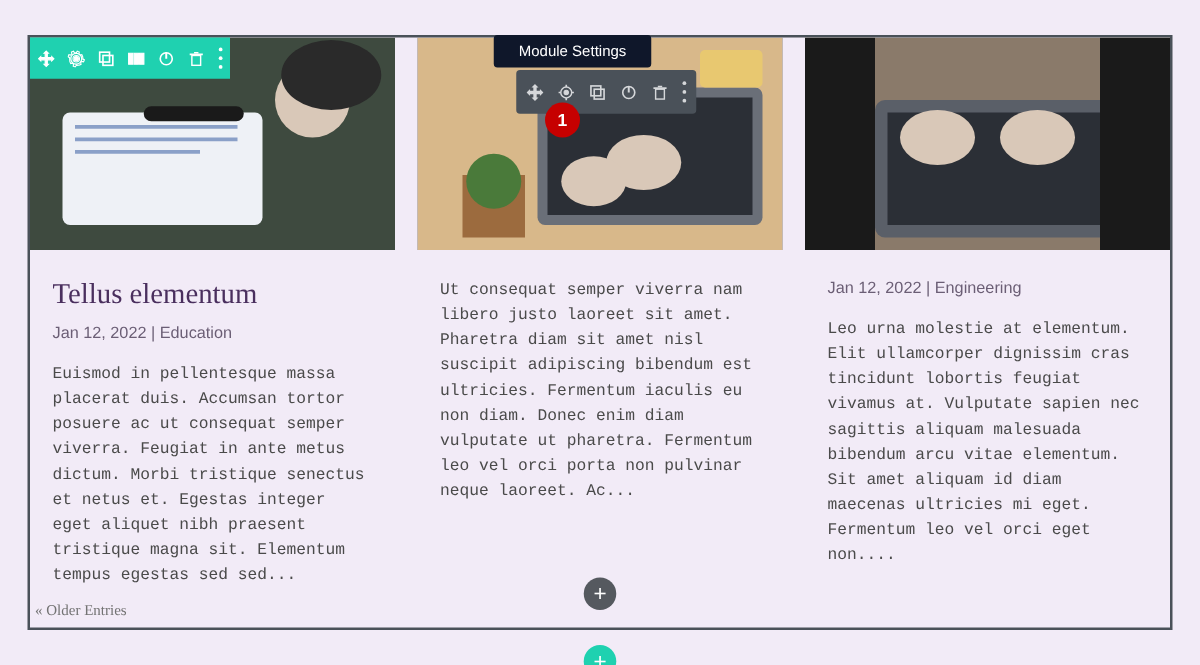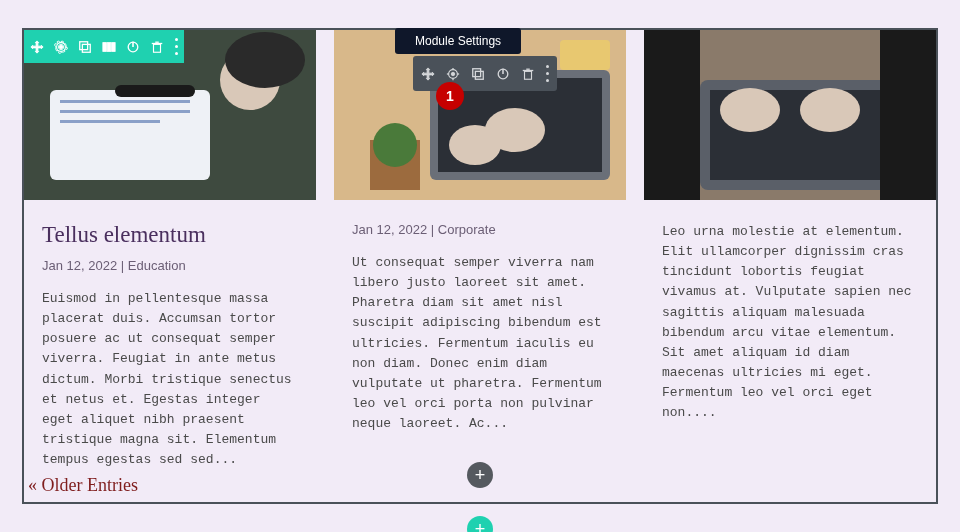--- a/index.html
+++ b/index.html
@@ -11,21 +11,21 @@
 .row-toolbar .dots { width: 4px; cursor: pointer; }
 .row-toolbar .dots span, .mod-toolbar .dots span { display: block; width: 3px; height: 3px; background: #fff; border-radius: 50%; margin: 2px 0; }
 .cards { display: flex; gap: 18px; padding: 0; height: 100%; }
 .card { flex: 1; display: flex; flex-direction: column; }
 .thumb { height: 170px; background: #8a8a8a; position: relative; overflow: hidden; }
 .thumb svg { width: 100%; height: 100%; }
 .content { padding: 22px 18px 8px 18px; }
 .title { font-size: 23px; color: #4a2f5e; font-weight: 400; margin-bottom: 10px; }
 .meta { font-size: 13px; color: #6b5e75; font-family: Liberation Sans, sans-serif; margin-bottom: 16px; }
 .excerpt { font-size: 13px; line-height: 1.55; color: #4a4a4a; font-family: Liberation Mono, monospace; }
-.pager { position: absolute; bottom: 6px; left: 4px; font-size: 18px; color: #7f1d1d; }
+.pager { position: absolute; bottom: 6px; left: 4px; font-size: 12px; color: #737373; }
 .tooltip { position: absolute; top: 28px; left: 395px; background: #0f172a; color: #fff; font-family: Arial, sans-serif; font-size: 12px; padding: 6px 20px; border-radius: 3px; z-index: 10; }
 .mod-toolbar { position: absolute; top: 56px; left: 413px; background: #4a5159; display: flex; align-items: center; padding: 7px 8px; gap: 11px; border-radius: 3px; z-index: 9; }
 .mod-toolbar .ico svg { width: 14px; height: 14px; stroke: #d5d7da; fill: #d5d7da; }
 .mod-toolbar .dots span { background: #d5d7da; }
 .callout { position: absolute; top: 82px; left: 436px; width: 28px; height: 28px; background: #c60000; border-radius: 50%; color: #fff; font-family: Arial, sans-serif; font-weight: bold; font-size: 14px; display: flex; align-items: center; justify-content: center; z-index: 11; }
 .add-btn { position: absolute; width: 26px; height: 26px; border-radius: 50%; display: flex; align-items: center; justify-content: center; color: #fff; font-size: 18px; font-family: Arial; cursor: pointer; z-index: 6; }
 .add-gray { background: #55595f; left: 467px; top: 462px; }
 .add-green { background: #1fd1b0; left: 467px; top: 516px; }
 .dots { display: flex; flex-direction: column; align-items: center; }
 </style>
@@ -60,37 +60,37 @@
             <rect x="100" y="40" width="180" height="110" rx="6" fill="#6a6f78"></rect>
             <rect x="108" y="48" width="164" height="94" fill="#2b2f36"></rect>
             <rect x="40" y="110" width="50" height="50" fill="#9c6b3e"></rect>
             <circle cx="65" cy="115" r="22" fill="#4a7a3a"></circle>
             <rect x="230" y="10" width="50" height="30" rx="4" fill="#e8c870"></rect>
             <ellipse cx="185" cy="100" rx="30" ry="22" fill="#d9c8b8"></ellipse>
             <ellipse cx="145" cy="115" rx="26" ry="20" fill="#d9c8b8"></ellipse>
           </svg>
       </div>
       <div class="content">
-        <div class="meta"><span>Jan 12, 2022</span> | <span>Corporate</span></div>
         <p class="excerpt">Ut consequat semper viverra nam libero justo laoreet sit amet. Pharetra diam sit amet nisl suscipit adipiscing bibendum est ultricies. Fermentum iaculis eu non diam. Donec enim diam vulputate ut pharetra. Fermentum leo vel orci porta non pulvinar neque laoreet. Ac...</p>
       </div>
     </div>
     <div class="card">
       <div class="thumb">
         <svg viewBox="0 0 300 170" preserveAspectRatio="xMidYMid slice">
             <rect width="300" height="170" fill="#8a7a6a"></rect>
             <rect x="60" y="50" width="220" height="110" rx="8" fill="#5a5f68"></rect>
             <rect x="70" y="60" width="200" height="90" fill="#2b2f36"></rect>
             <ellipse cx="110" cy="80" rx="30" ry="22" fill="#d9c8b8"></ellipse>
             <ellipse cx="190" cy="80" rx="30" ry="22" fill="#d9c8b8"></ellipse>
             <rect x="0" y="0" width="60" height="170" fill="#1a1a1a"></rect>
             <rect x="240" y="0" width="60" height="170" fill="#1a1a1a"></rect>
           </svg>
       </div>
       <div class="content">
+        <div class="meta"><span>Jan 12, 2022</span> | <span>Engineering</span></div>
         <p class="excerpt">Leo urna molestie at elementum. Elit ullamcorper dignissim cras tincidunt lobortis feugiat vivamus at. Vulputate sapien nec sagittis aliquam malesuada bibendum arcu vitae elementum. Sit amet aliquam id diam maecenas ultricies mi eget. Fermentum leo vel orci eget non....</p>
       </div>
     </div>
   </div>
   <div class="pager">« Older Entries</div>
 </div>
 
 <div class="row-toolbar">
   <span class="ico">
       <svg viewBox="0 0 16 16">

